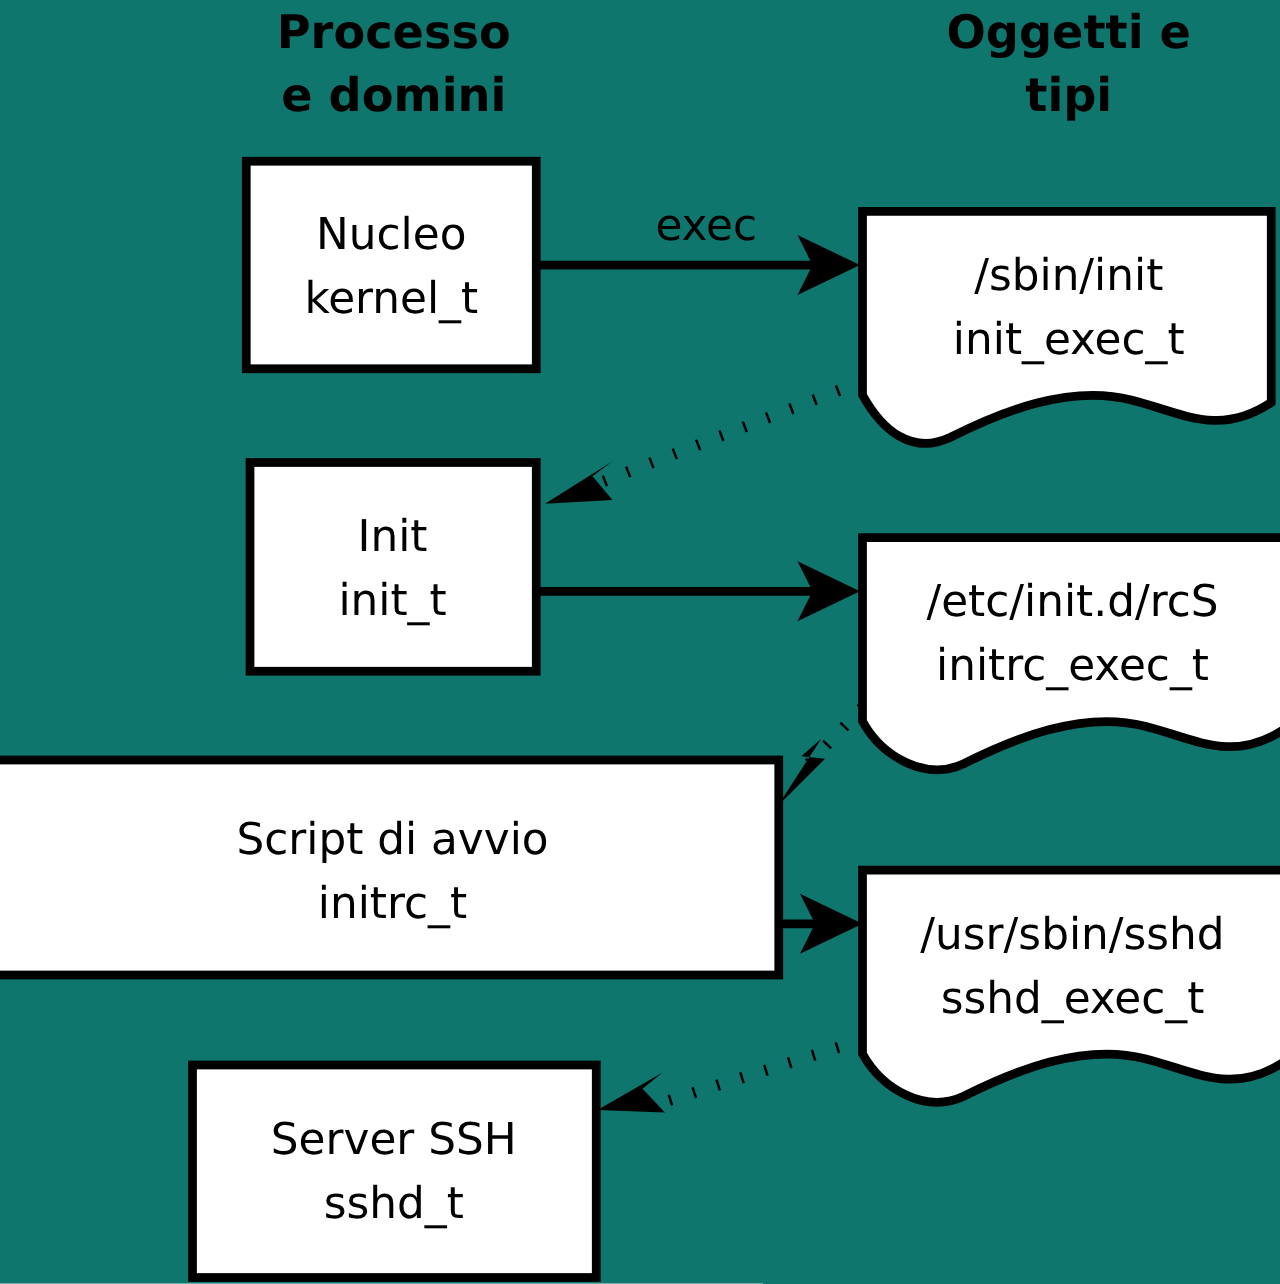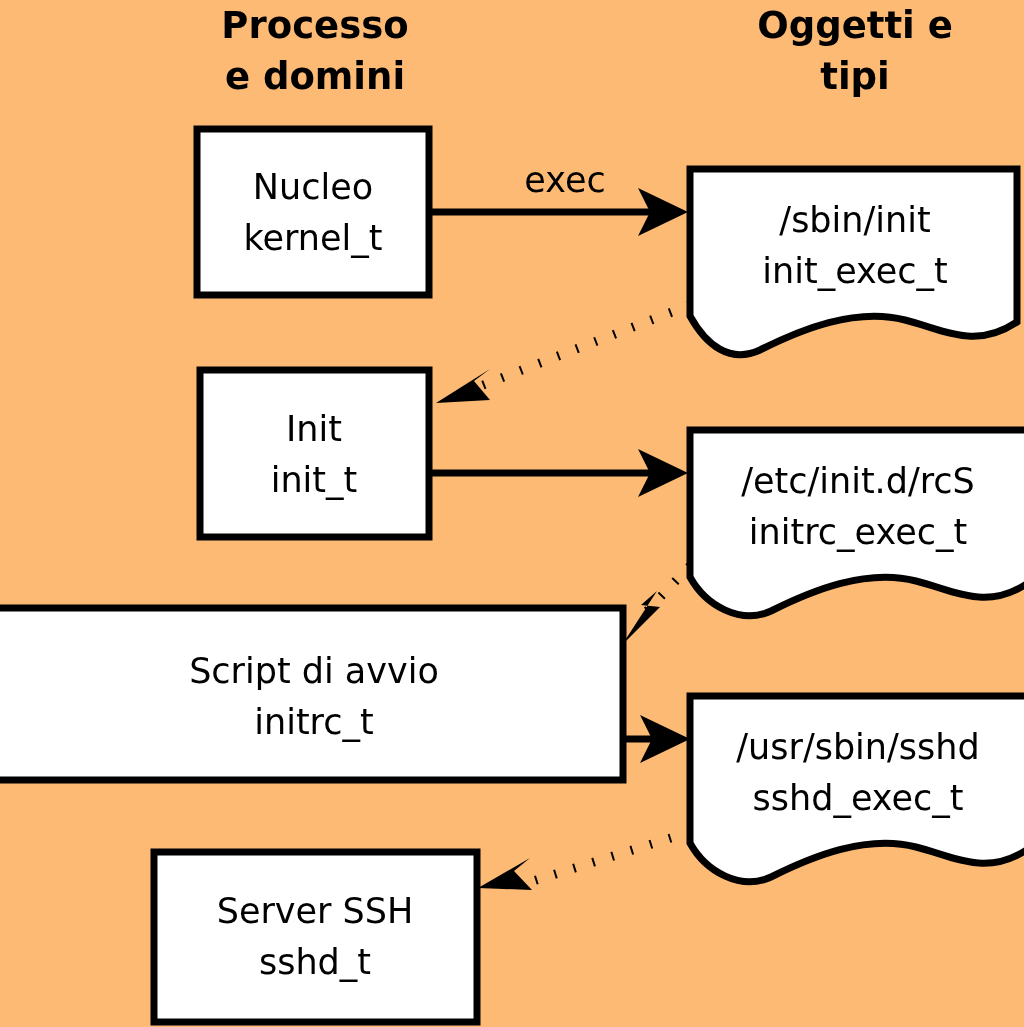--- a/index.html
+++ b/index.html
@@ -11,21 +11,21 @@
   body {
     font-family: "DejaVu Sans", sans-serif;
     width: 1024px;
     height: 1027px;
     overflow: hidden;
   }
   #diagram-root {
     position: relative;
     width: 1024px;
     height: 1027px;
-    background: #fdba74;
+    background: #0f766e;
     text-align: center;
   }
   svg.diagram-canvas {
     position: absolute;
     left: 0;
     top: 0;
     width: 1024px;
     height: 1027px;
     display: block;
   }

